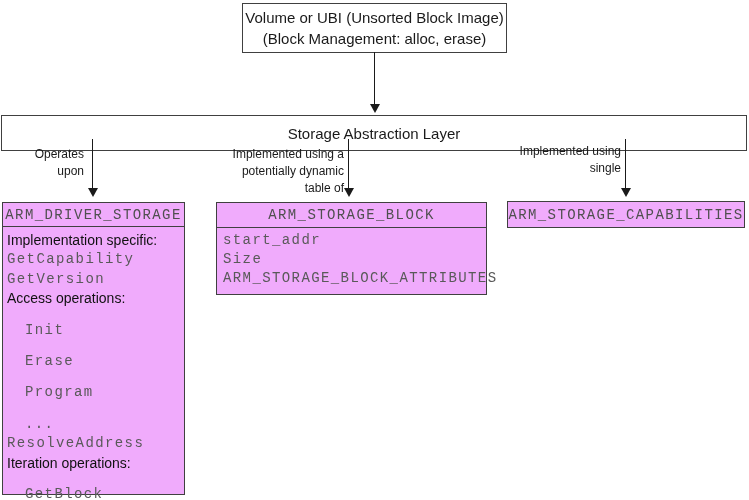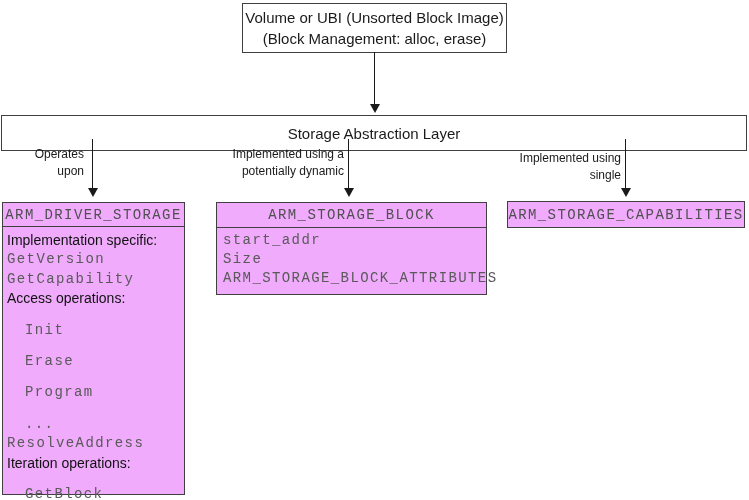--- a/index.html
+++ b/index.html
@@ -103,35 +103,36 @@
   <div class="edge-label" style="left:0px;top:146px;width:84px;">
     <div>Operates</div>
     <div>upon</div>
   </div>
 
   <div class="vline" style="left:348px;top:139px;height:50px;"></div>
   <div class="arrowhead" style="left:344px;top:188px;"></div>
   <div class="edge-label" style="left:144px;top:146px;width:200px;">
     <div>Implemented using a</div>
     <div>potentially dynamic</div>
+    <div>table of</div>
   </div>
 
   <div class="vline" style="left:625px;top:139px;height:50px;"></div>
   <div class="arrowhead" style="left:621px;top:188px;"></div>
-  <div class="edge-label" style="left:421px;top:150px;width:200px;">
+  <div class="edge-label" style="left:421px;top:143px;width:200px;">
     <div>Implemented using</div>
     <div>single</div>
   </div>
 
   <div id="driver-box" class="struct">
     <div class="struct-header">ARM_DRIVER_STORAGE</div>
     <div class="struct-body">
       <div class="row label">Implementation specific:</div>
+      <div class="row mono">GetCapability</div>
       <div class="row mono">GetVersion</div>
-      <div class="row mono">GetCapability</div>
       <div class="row label">Access operations:</div>
       <div class="row mono indent">Init</div>
       <div class="row mono indent">Erase</div>
       <div class="row mono indent">Program</div>
       <div class="row mono indent">...</div>
       <div class="row mono">ResolveAddress</div>
       <div class="row label">Iteration operations:</div>
       <div class="row mono indent">GetBlock</div>
       <div class="row mono indent">GetNextBlock</div>
       <div class="row mono indent">...</div>

